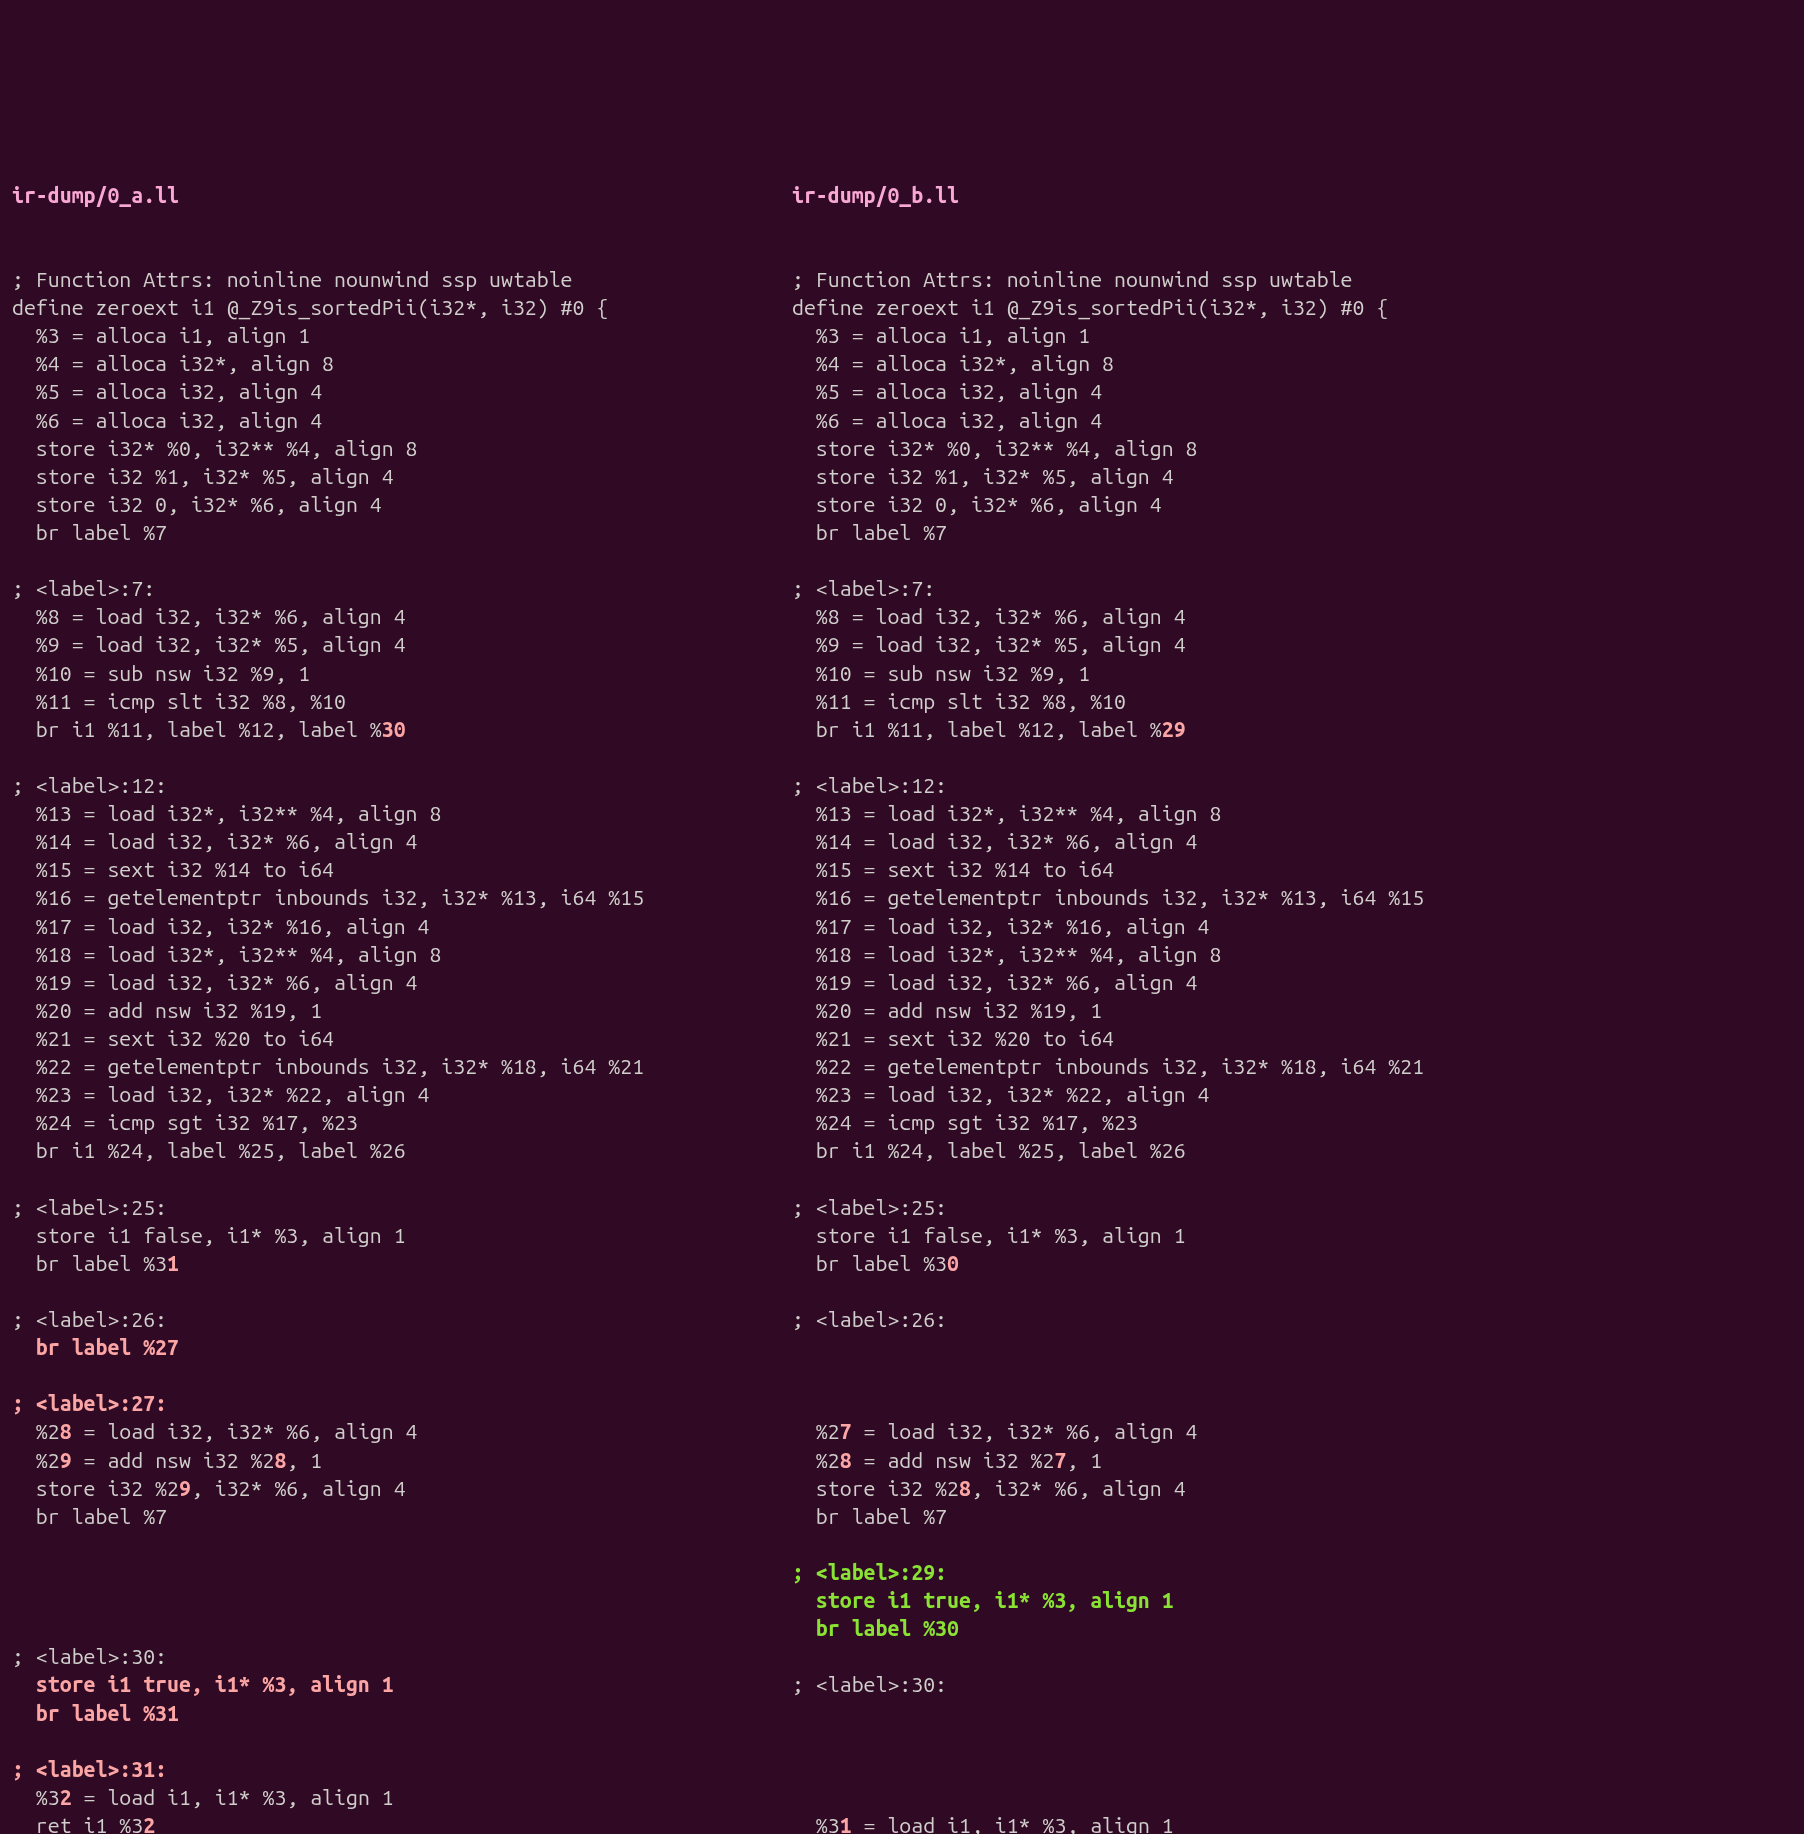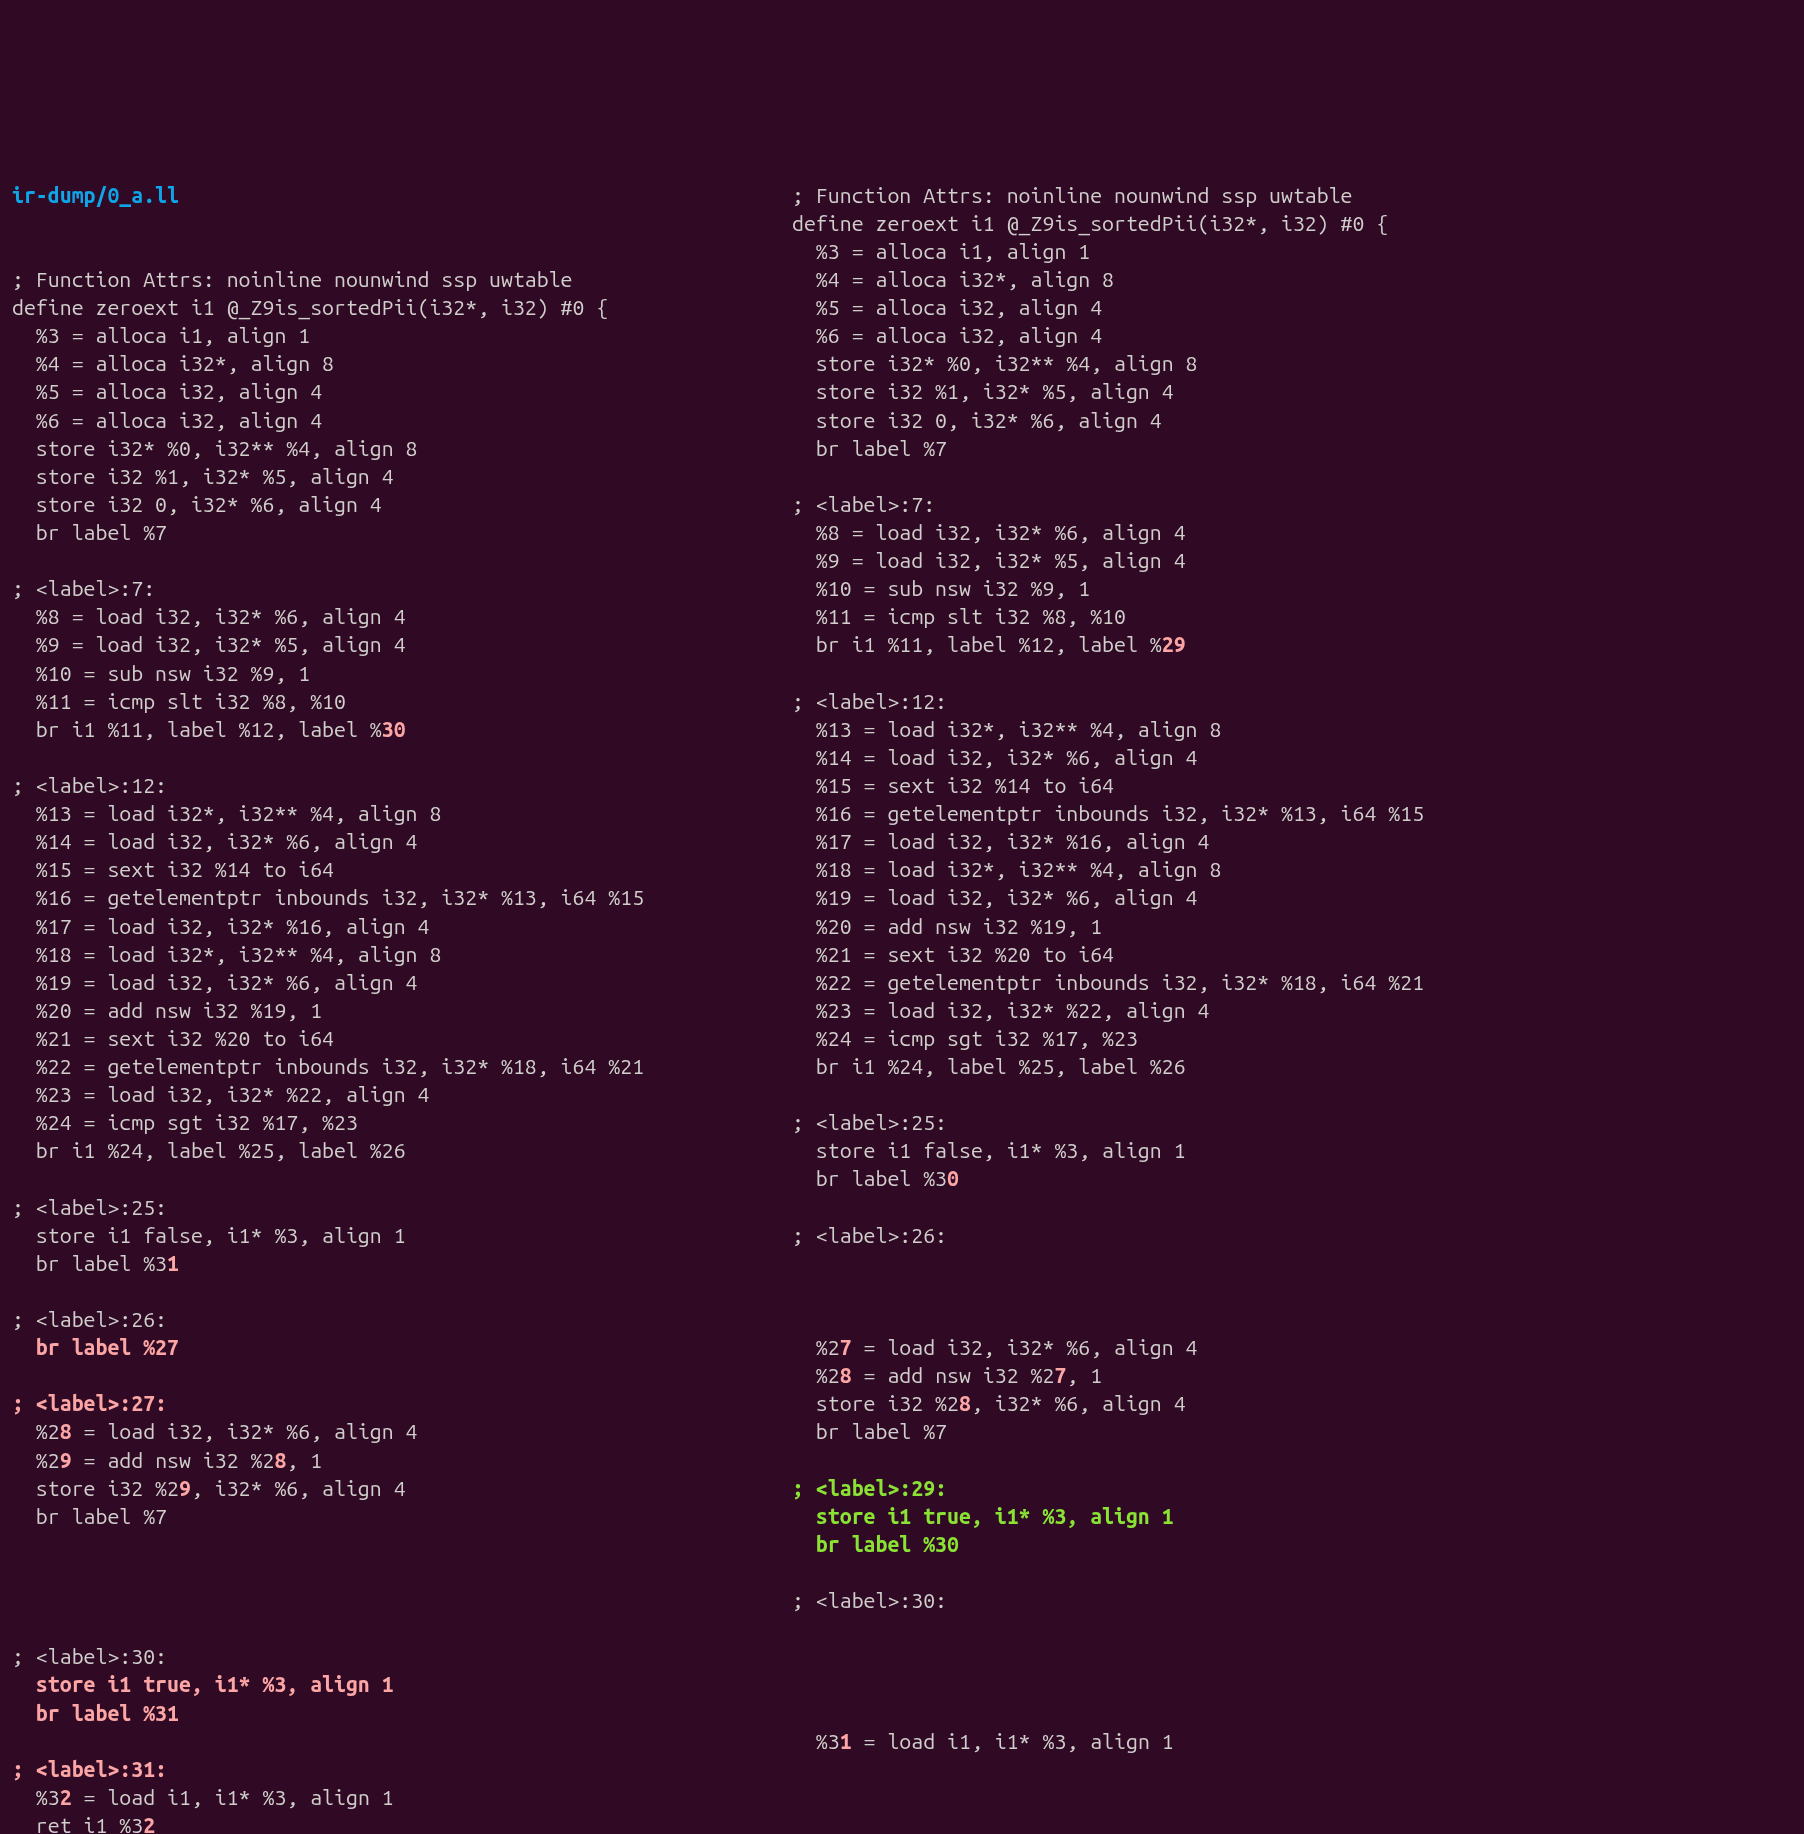--- a/index.html
+++ b/index.html
@@ -20,21 +20,21 @@
     .col {
       flex: 0 0 auto;
     }
     .col-left {
       width: 780px;
     }
     .col-right {
       width: 780px;
     }
     .header {
-      color: #0ea5e9;
+      color: #f9a8d4;
       font-weight: bold;
     }
     .line {
       color: #d0cfcc;
     }
     .hl-y {
       color: #fca5a5;
       font-weight: bold;
     }
     .hl-r {
@@ -54,18 +54,19 @@
 <body>
 
 
 
 <div class="container">
   <div class="col col-left">
     <div class="header">ir-dump/0_a.ll</div>
     <div id="left-lines"><div class="line">; Function Attrs: noinline nounwind ssp uwtable</div><div class="line">define zeroext i1 @_Z9is_sortedPii(i32*, i32) #0 {</div><div class="line">  %3 = alloca i1, align 1</div><div class="line">  %4 = alloca i32*, align 8</div><div class="line">  %5 = alloca i32, align 4</div><div class="line">  %6 = alloca i32, align 4</div><div class="line">  store i32* %0, i32** %4, align 8</div><div class="line">  store i32 %1, i32* %5, align 4</div><div class="line">  store i32 0, i32* %6, align 4</div><div class="line">  br label %7</div><div class="line blank"> </div><div class="line">; &lt;label&gt;:7:</div><div class="line">  %8 = load i32, i32* %6, align 4</div><div class="line">  %9 = load i32, i32* %5, align 4</div><div class="line">  %10 = sub nsw i32 %9, 1</div><div class="line">  %11 = icmp slt i32 %8, %10</div><div class="line"><span>  br i1 %11, label %12, label %</span><span class="hl-y">30</span></div><div class="line blank"> </div><div class="line">; &lt;label&gt;:12:</div><div class="line">  %13 = load i32*, i32** %4, align 8</div><div class="line">  %14 = load i32, i32* %6, align 4</div><div class="line">  %15 = sext i32 %14 to i64</div><div class="line">  %16 = getelementptr inbounds i32, i32* %13, i64 %15</div><div class="line">  %17 = load i32, i32* %16, align 4</div><div class="line">  %18 = load i32*, i32** %4, align 8</div><div class="line">  %19 = load i32, i32* %6, align 4</div><div class="line">  %20 = add nsw i32 %19, 1</div><div class="line">  %21 = sext i32 %20 to i64</div><div class="line">  %22 = getelementptr inbounds i32, i32* %18, i64 %21</div><div class="line">  %23 = load i32, i32* %22, align 4</div><div class="line">  %24 = icmp sgt i32 %17, %23</div><div class="line">  br i1 %24, label %25, label %26</div><div class="line blank"> </div><div class="line">; &lt;label&gt;:25:</div><div class="line">  store i1 false, i1* %3, align 1</div><div class="line"><span>  br label %3</span><span class="hl-y">1</span></div><div class="line blank"> </div><div class="line">; &lt;label&gt;:26:</div><div class="line"><span class="hl-r">  br label %27</span></div><div class="line blank"> </div><div class="line"><span class="hl-r">; &lt;label&gt;:27:</span></div><div class="line"><span>  %2</span><span class="hl-y">8</span><span> = load i32, i32* %6, align 4</span></div><div class="line"><span>  %2</span><span class="hl-y">9</span><span> = add nsw i32 %2</span><span class="hl-y">8</span><span>, 1</span></div><div class="line"><span>  store i32 %2</span><span class="hl-y">9</span><span>, i32* %6, align 4</span></div><div class="line">  br label %7</div><div class="line blank"> </div><div class="line blank"> </div><div class="line blank"> </div><div class="line blank"> </div><div class="line">; &lt;label&gt;:30:</div><div class="line"><span class="hl-r">  store i1 true, i1* %3, align 1</span></div><div class="line"><span class="hl-r">  br label %31</span></div><div class="line blank"> </div><div class="line"><span class="hl-r">; &lt;label&gt;:31:</span></div><div class="line"><span>  %3</span><span class="hl-y">2</span><span> = load i1, i1* %3, align 1</span></div><div class="line"><span>  ret i1 %3</span><span class="hl-y">2</span></div></div>
   </div>
   <div class="col col-right">
+    <div class="header">ir-dump/0_b.ll</div>
     <div id="right-lines"><div class="line">; Function Attrs: noinline nounwind ssp uwtable</div><div class="line">define zeroext i1 @_Z9is_sortedPii(i32*, i32) #0 {</div><div class="line">  %3 = alloca i1, align 1</div><div class="line">  %4 = alloca i32*, align 8</div><div class="line">  %5 = alloca i32, align 4</div><div class="line">  %6 = alloca i32, align 4</div><div class="line">  store i32* %0, i32** %4, align 8</div><div class="line">  store i32 %1, i32* %5, align 4</div><div class="line">  store i32 0, i32* %6, align 4</div><div class="line">  br label %7</div><div class="line blank"> </div><div class="line">; &lt;label&gt;:7:</div><div class="line">  %8 = load i32, i32* %6, align 4</div><div class="line">  %9 = load i32, i32* %5, align 4</div><div class="line">  %10 = sub nsw i32 %9, 1</div><div class="line">  %11 = icmp slt i32 %8, %10</div><div class="line"><span>  br i1 %11, label %12, label %</span><span class="hl-y">29</span></div><div class="line blank"> </div><div class="line">; &lt;label&gt;:12:</div><div class="line">  %13 = load i32*, i32** %4, align 8</div><div class="line">  %14 = load i32, i32* %6, align 4</div><div class="line">  %15 = sext i32 %14 to i64</div><div class="line">  %16 = getelementptr inbounds i32, i32* %13, i64 %15</div><div class="line">  %17 = load i32, i32* %16, align 4</div><div class="line">  %18 = load i32*, i32** %4, align 8</div><div class="line">  %19 = load i32, i32* %6, align 4</div><div class="line">  %20 = add nsw i32 %19, 1</div><div class="line">  %21 = sext i32 %20 to i64</div><div class="line">  %22 = getelementptr inbounds i32, i32* %18, i64 %21</div><div class="line">  %23 = load i32, i32* %22, align 4</div><div class="line">  %24 = icmp sgt i32 %17, %23</div><div class="line">  br i1 %24, label %25, label %26</div><div class="line blank"> </div><div class="line">; &lt;label&gt;:25:</div><div class="line">  store i1 false, i1* %3, align 1</div><div class="line"><span>  br label %3</span><span class="hl-y">0</span></div><div class="line blank"> </div><div class="line">; &lt;label&gt;:26:</div><div class="line blank"> </div><div class="line blank"> </div><div class="line blank"> </div><div class="line"><span>  %2</span><span class="hl-y">7</span><span> = load i32, i32* %6, align 4</span></div><div class="line"><span>  %2</span><span class="hl-y">8</span><span> = add nsw i32 %2</span><span class="hl-y">7</span><span>, 1</span></div><div class="line"><span>  store i32 %2</span><span class="hl-y">8</span><span>, i32* %6, align 4</span></div><div class="line">  br label %7</div><div class="line blank"> </div><div class="line"><span class="hl-g">; &lt;label&gt;:29:</span></div><div class="line"><span class="hl-g">  store i1 true, i1* %3, align 1</span></div><div class="line"><span class="hl-g">  br label %30</span></div><div class="line blank"> </div><div class="line">; &lt;label&gt;:30:</div><div class="line blank"> </div><div class="line blank"> </div><div class="line blank"> </div><div class="line blank"> </div><div class="line"><span>  %3</span><span class="hl-y">1</span><span> = load i1, i1* %3, align 1</span></div></div>
   </div>
 </div>
 
 
 
 
 </body></html>

